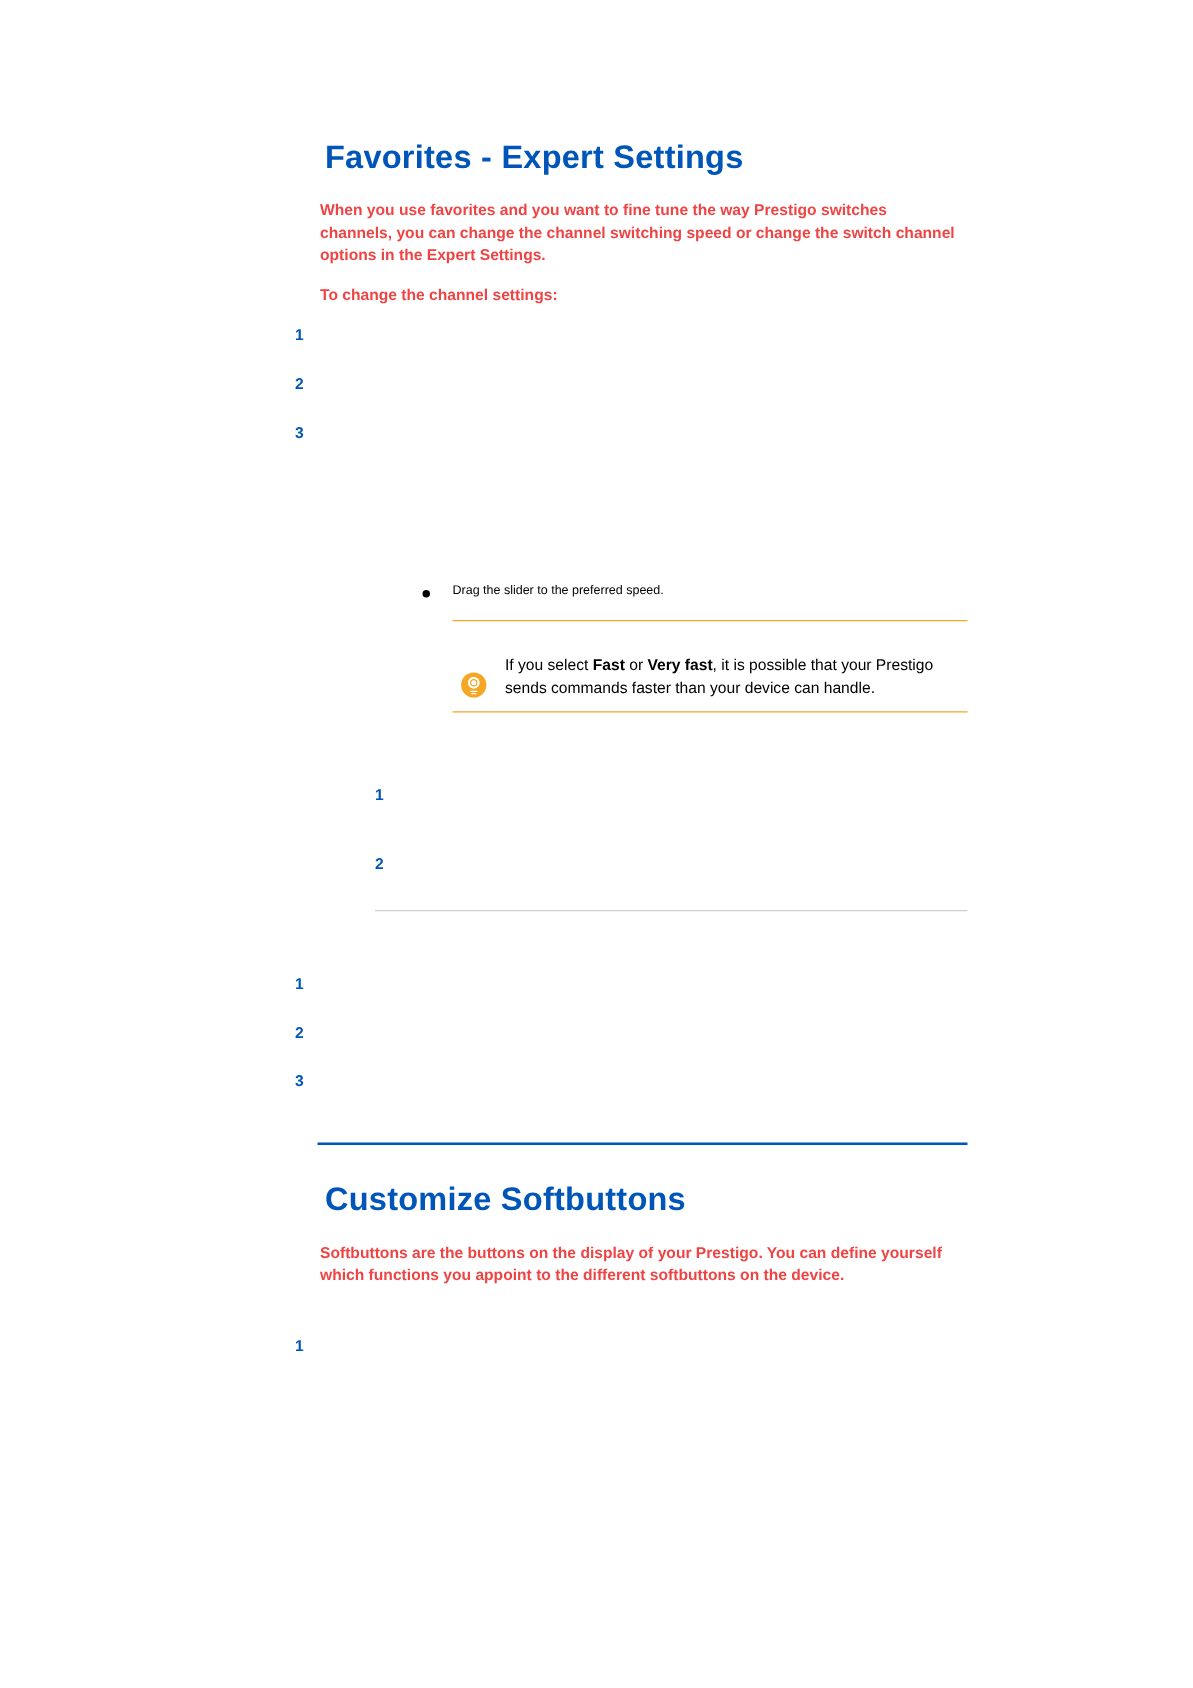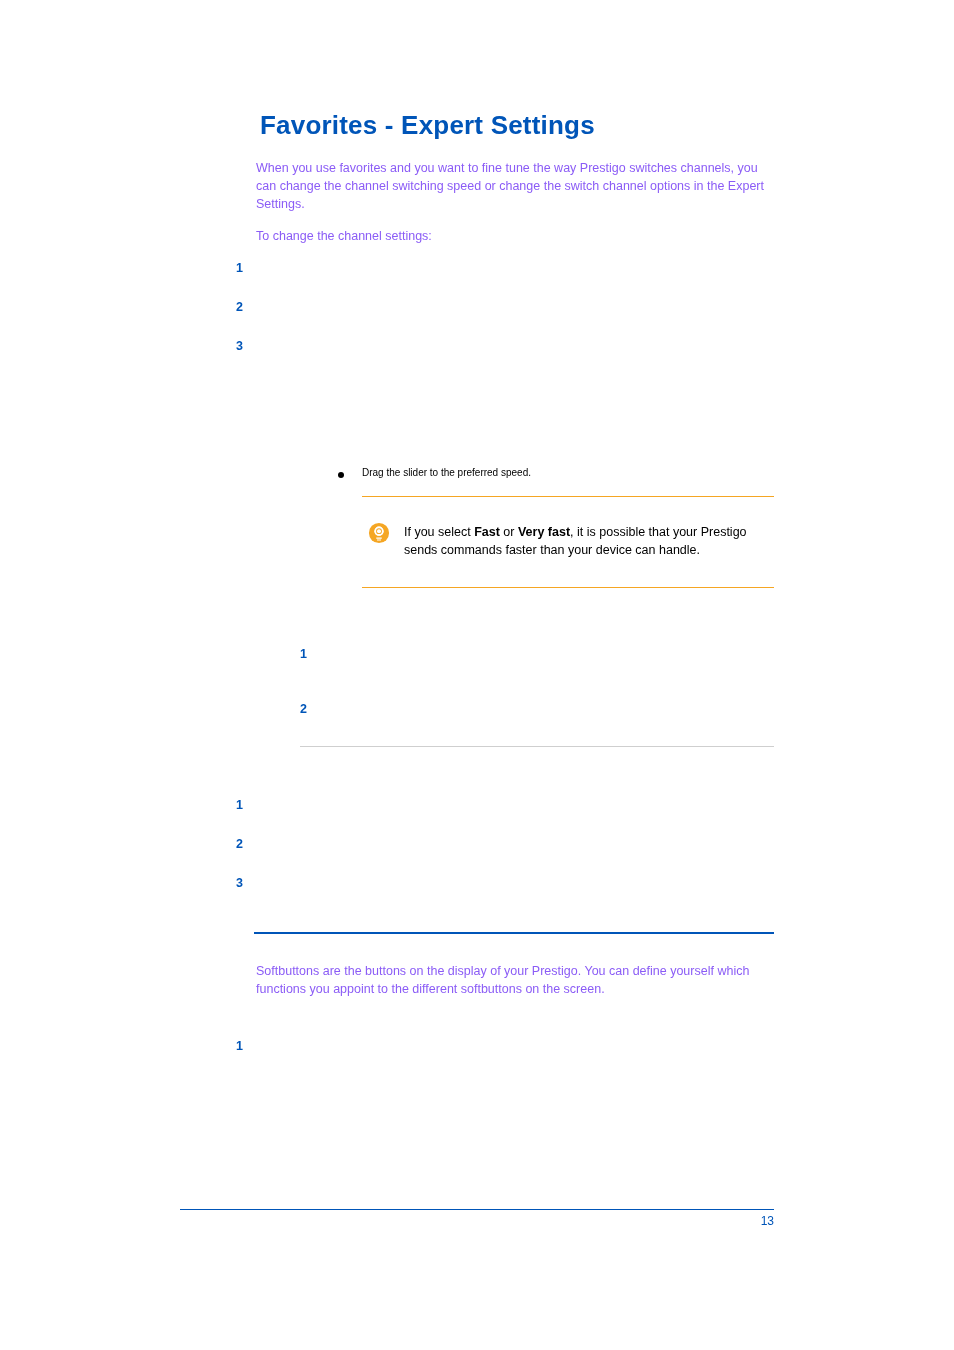--- a/index.html
+++ b/index.html
@@ -19,21 +19,22 @@
   h1.section-title {
     color: #0055b8;
     font-size: 26px;
     font-weight: bold;
     margin: 0 0 18px 0;
     letter-spacing: 0.2px;
   }
   .body-text {
     font-size: 12.5px;
     line-height: 1.45;
-    color: #8b5cf6;
+    color: #ef4444;
+    font-weight: bold;
   }
   .indent-1 {
     margin-left: -4px;
     padding-right: 10px;
   }
   .para {
     margin: 0 0 14px 0;
   }
   .ol-area {
     margin-left: -24px;
@@ -75,24 +76,24 @@
     border-radius: 50%;
     margin: 5px 18px 0 0;
   }
   .bullet-text {
     flex: 1 1 auto;
   }
 
   .tip-box {
     border-top: 1px solid #f5a623;
     border-bottom: 1px solid #f5a623;
-    padding: 10px 6px 28px 6px;
+    padding: 10px 6px 10px 6px;
     margin: 6px 0 18px 0;
     display: flex;
-    align-items: center;
+    align-items: flex-end;
     gap: 14px;
   }
   .tip-icon {
     flex: 0 0 auto;
     width: 22px;
     height: 22px;
   }
   .tip-text {
     font-size: 12.5px;
     line-height: 1.45;
@@ -219,31 +220,28 @@
       <span class="num">3</span>
       <span class="step-content"></span>
     </div>
   </div>
 
   <div style="height:14px"></div>
   <hr class="thick-rule" style="margin-left:-6px;">
 
   <div style="height:28px"></div>
 
+  <h1 class="section-title">Customize Softbuttons</h1>
 
   <div class="body-text indent-1">
-    <p class="para">Softbuttons are the buttons on the display of your Prestigo. You can define yourself which functions you appoint to the different softbuttons on the screen.</p>
+    <p class="para">Softbuttons are the buttons on the display of your Prestigo. You can define yourself which functions you appoint to the different softbuttons on the device.</p>
     <div style="height:26px"></div>
   </div>
 
   <div class="ol-area">
     <div class="step-row">
       <span class="num">1</span>
       <span class="step-content"></span>
     </div>
   </div>
 
-  <div class="footer">
-    <hr class="footer-line">
-    <div class="page-num">13</div>
-  </div>
 
 </div>
 
 </body></html>

